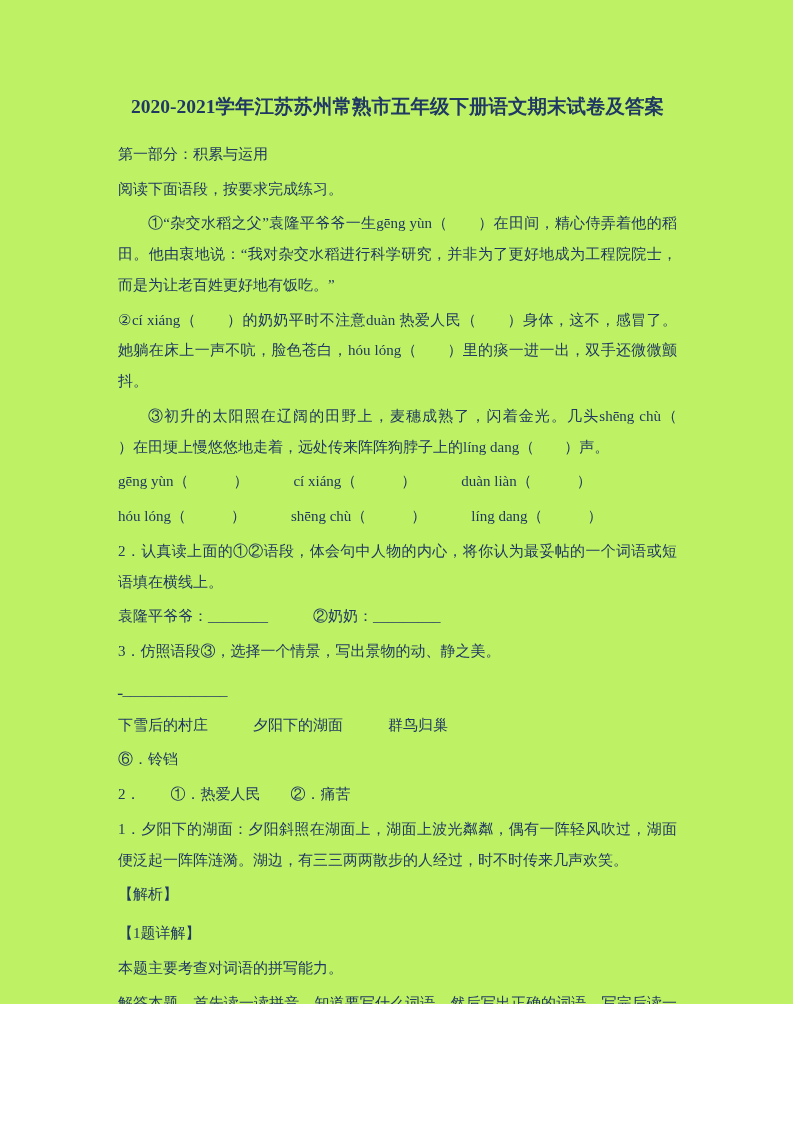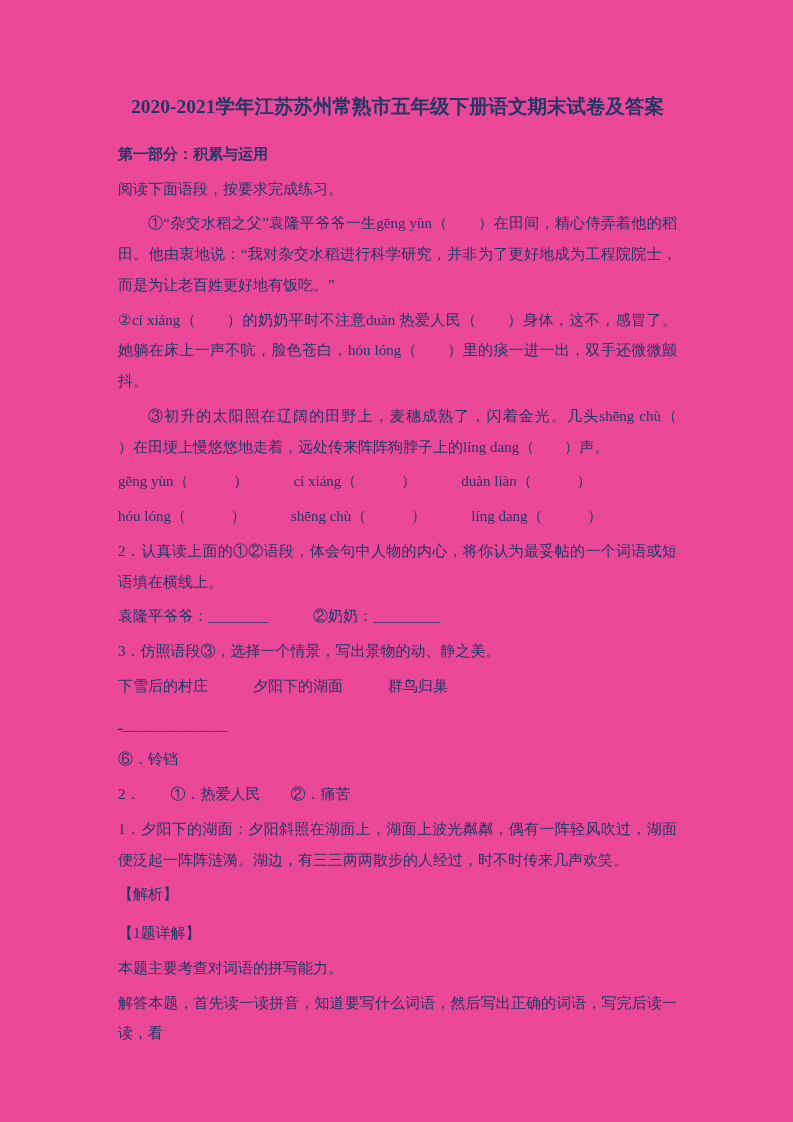--- a/index.html
+++ b/index.html
@@ -3,23 +3,23 @@
 <meta charset="utf-8">
 <style>
   html, body {
     margin: 0;
     padding: 0;
     background: #ffffff;
   }
   .page {
     position: relative;
     width: 793px;
-    height: 1122px;
+    height: 1004px;
     box-sizing: border-box;
-    background: #ec4899;
+    background: #bef264;
     padding: 86px 116px 21px 118px;
     font-family: "Liberation Serif", "DejaVu Serif", serif;
     color: #203864;
     font-size: 15px;
     overflow: hidden;
   }
   .page p {
     margin: 0 0 4px 0;
     line-height: 2.05;
     text-align: justify;
@@ -27,21 +27,21 @@
   }
   .title {
     font-size: 19.5px;
     font-weight: bold;
     text-align: center;
     line-height: 2.2;
     margin: 0 0 10px 0;
     word-break: break-all;
     color: #203864;
   }
-  .bold { font-weight: bold; }
+  .bold { font-weight: normal; }
   .indent { text-indent: 2em; }
   .gap-top { margin-top: 8px !important; }
   .no-justify { text-align: left; }
 </style>
 </head>
 <body>
 
 <div class="page">
 
   <h1 class="title">2020-2021学年江苏苏州常熟市五年级下册语文期末试卷及答案</h1>
@@ -60,23 +60,23 @@
   <p class="no-justify">gēng yùn（　　　）　　　cí xiáng（　　　）　　　duàn liàn（　　　）</p>
 
   <p class="no-justify">hóu lóng（　　　）　　　shēng chù（　　　）　　　líng dang（　　　）</p>
 
   <p>2．认真读上面的①②语段，体会句中人物的内心，将你认为最妥帖的一个词语或短语填在横线上。</p>
 
   <p class="no-justify">袁隆平爷爷：________　　　②奶奶：_________</p>
 
   <p>3．仿照语段③，选择一个情景，写出景物的动、静之美。</p>
 
+  <p class="no-justify gap-top">ـ______________</p>
+
   <p class="no-justify">下雪后的村庄　　　夕阳下的湖面　　　群鸟归巢</p>
-
-  <p class="no-justify gap-top">ـ______________</p>
 
 
   <p class="no-justify">⑥．铃铛</p>
 
   <p class="no-justify">2．　　①．热爱人民　　②．痛苦</p>
 
   <p>1．夕阳下的湖面：夕阳斜照在湖面上，湖面上波光粼粼，偶有一阵轻风吹过，湖面便泛起一阵阵涟漪。湖边，有三三两两散步的人经过，时不时传来几声欢笑。</p>
 
   <p>【解析】</p>
 

